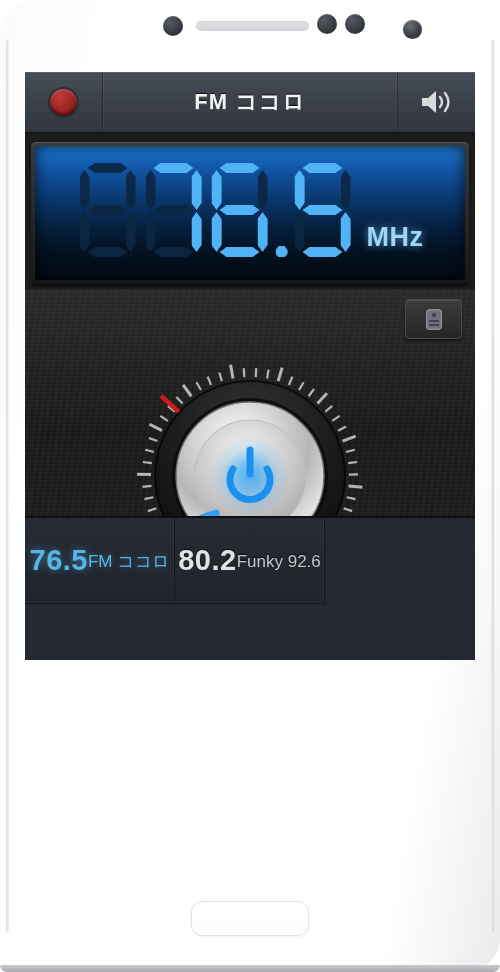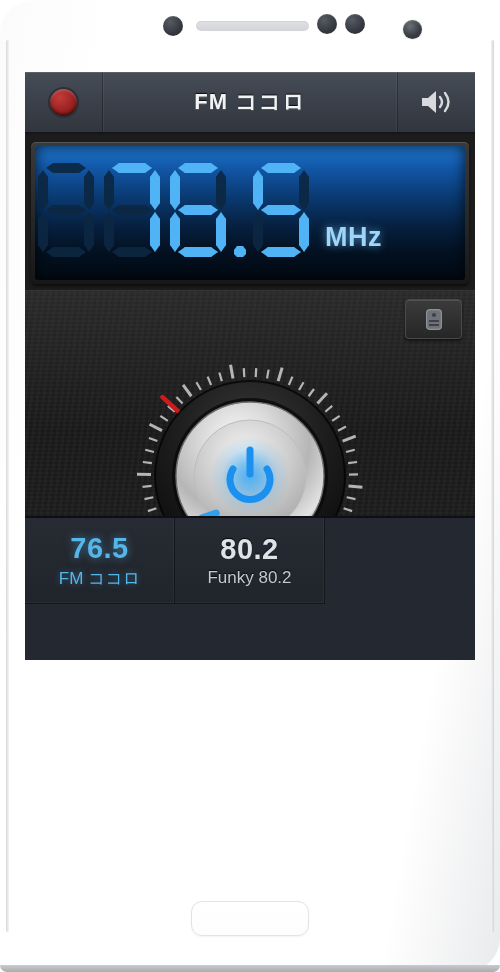--- a/index.html
+++ b/index.html
@@ -92,21 +92,21 @@
   .lcd-wrap {
     margin:8px 6px 0 6px; height:142px; padding:4px;
     background: linear-gradient(180deg,#3a3a3a,#171717);
     border-radius:5px;
     box-shadow: inset 0 1px 0 rgba(255,255,255,.14), 0 2px 3px rgba(0,0,0,.6);
   }
   .lcd {
     position:relative; width:100%; height:100%; border-radius:3px; overflow:hidden;
     background: linear-gradient(180deg,#1e77cf 0%,#1257a8 16%,#0a3a72 38%,#06203f 60%,#03101f 80%,#020a14 100%);
     box-shadow: inset 0 0 14px rgba(0,0,0,.75);
-    display:flex; align-items:center; 
+    display:flex; align-items:center; justify-content:center;
   }
   .lcd-inner { position:relative; display:flex; align-items:flex-end; padding-bottom:6px; }
   .digits { position:relative; display:flex; align-items:center; }
   .seg-digit { position:relative; width:62px; height:98px; margin-right:4px; }
   .seg {
     position:absolute; background:#4fb3f5;
     box-shadow:0 0 9px rgba(79,179,245,.85), 0 0 18px rgba(79,179,245,.45);
   }
   .seg.off { background:#0c2742; box-shadow:none; opacity:.92; }
   
@@ -168,21 +168,21 @@
   .nav-next { left:351px; }
 
   
   .presets {
     position:absolute; left:0; right:0; bottom:0; height:174px;
     background:#242830;
     border-top:2px solid #0e0f12;
     display:grid; grid-template-columns:repeat(3,1fr); grid-template-rows:repeat(2,1fr);
   }
   .preset {
-    display:flex; flex-direction:column; align-items:center; justify-content:center;
+    display:flex; align-items:center; justify-content:center;
     border-right:1px solid #13161b; border-bottom:1px solid #13161b;
     box-shadow: inset -1px -1px 0 rgba(255,255,255,.04);
     background: linear-gradient(180deg,#272b33,#20242b);
     overflow:hidden;
   }
   .preset:nth-child(3n) { border-right:none;font-family:Liberation Serif, serif; }
   .preset-freq { font-size:29px; font-weight:bold; color:#dfe2e7; letter-spacing:.5px;
     text-shadow:0 -1px 1px rgba(0,0,0,.8); }
   .preset-name { font-size:17px; color:#c4c8cf; margin-top:2px; white-space:nowrap;
     text-shadow:0 -1px 1px rgba(0,0,0,.8); }
@@ -392,21 +392,21 @@
         </svg>
       </div>
 
       <div class="presets">
         <div class="preset active">
           <div class="preset-freq">76.5</div>
           <div class="preset-name">FM ココロ</div>
         </div>
         <div class="preset">
           <div class="preset-freq">80.2</div>
-          <div class="preset-name">Funky 80.2</div>
+          <div class="preset-name">Funky 92.6</div>
         </div>
       </div>
 
     </div>
   </div>
 
   <div class="home-button"></div>
   <div class="phone-bottom-line"></div>
 </div>
 

